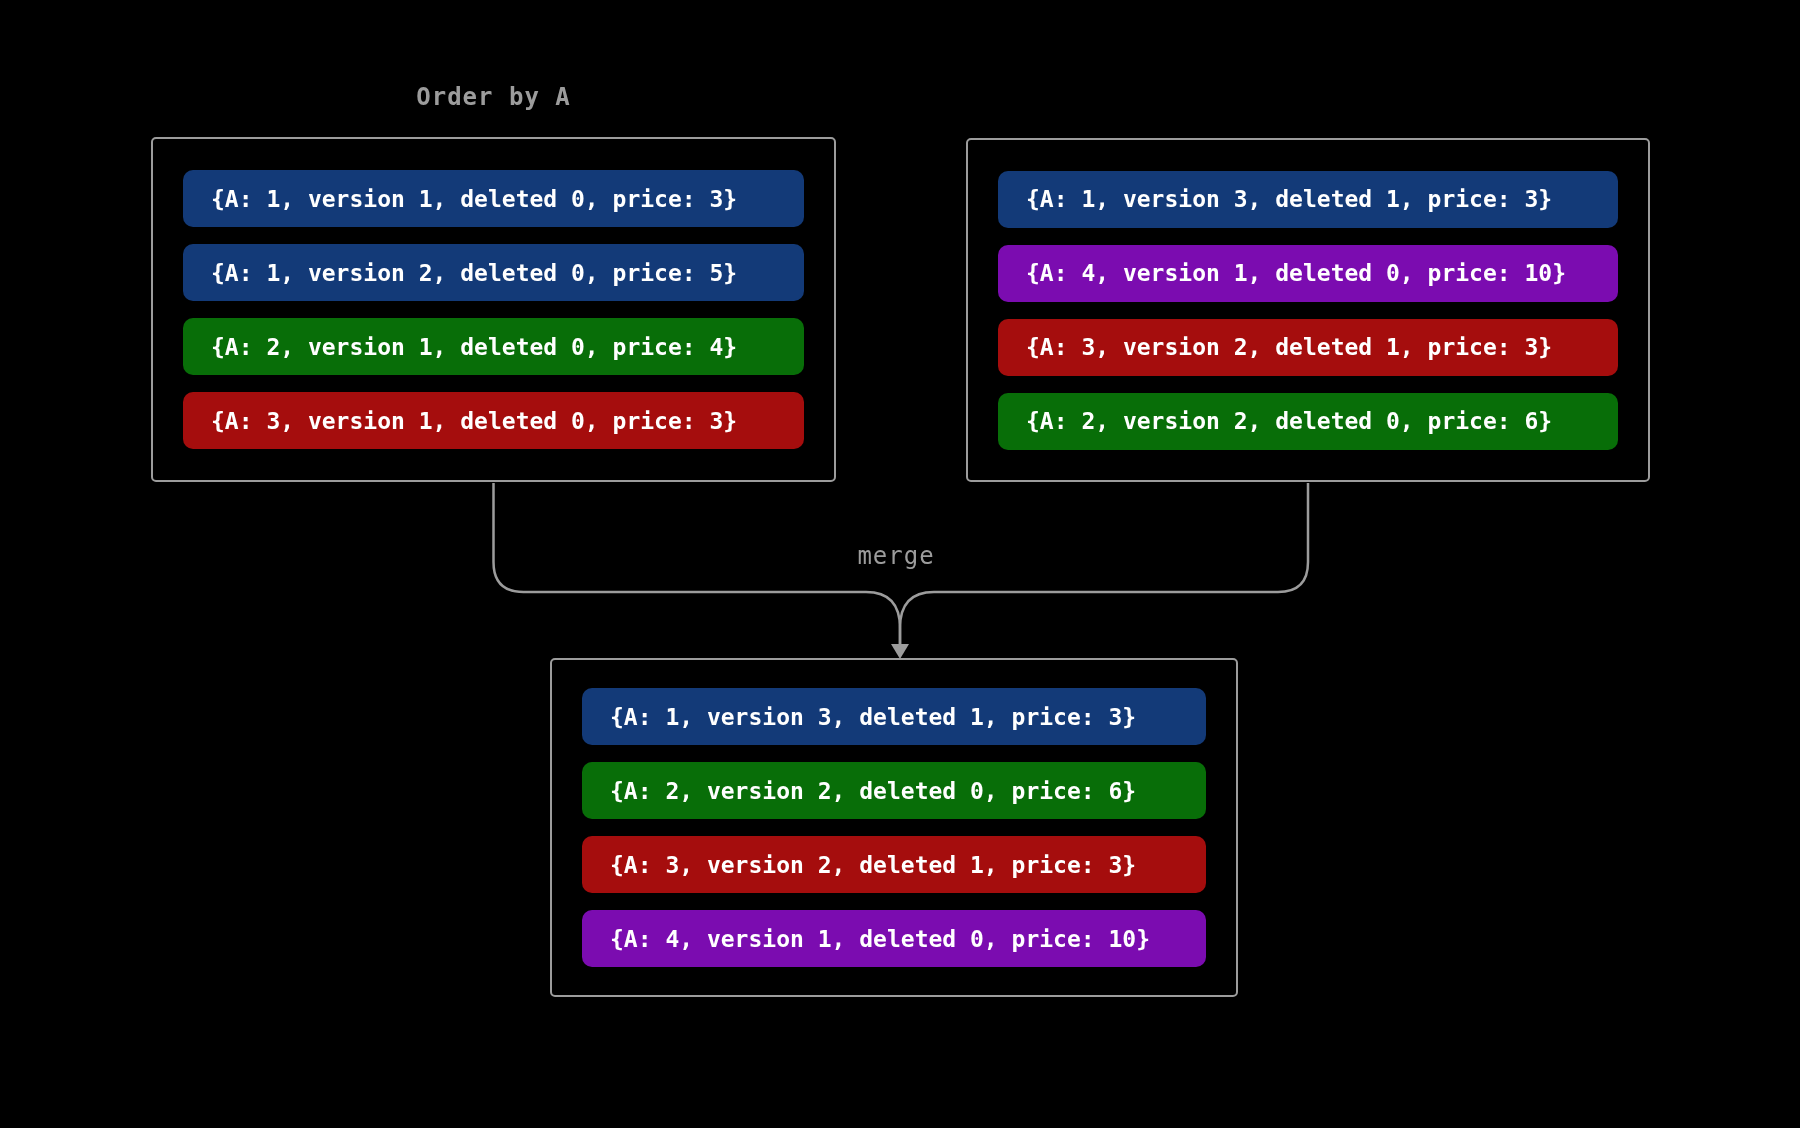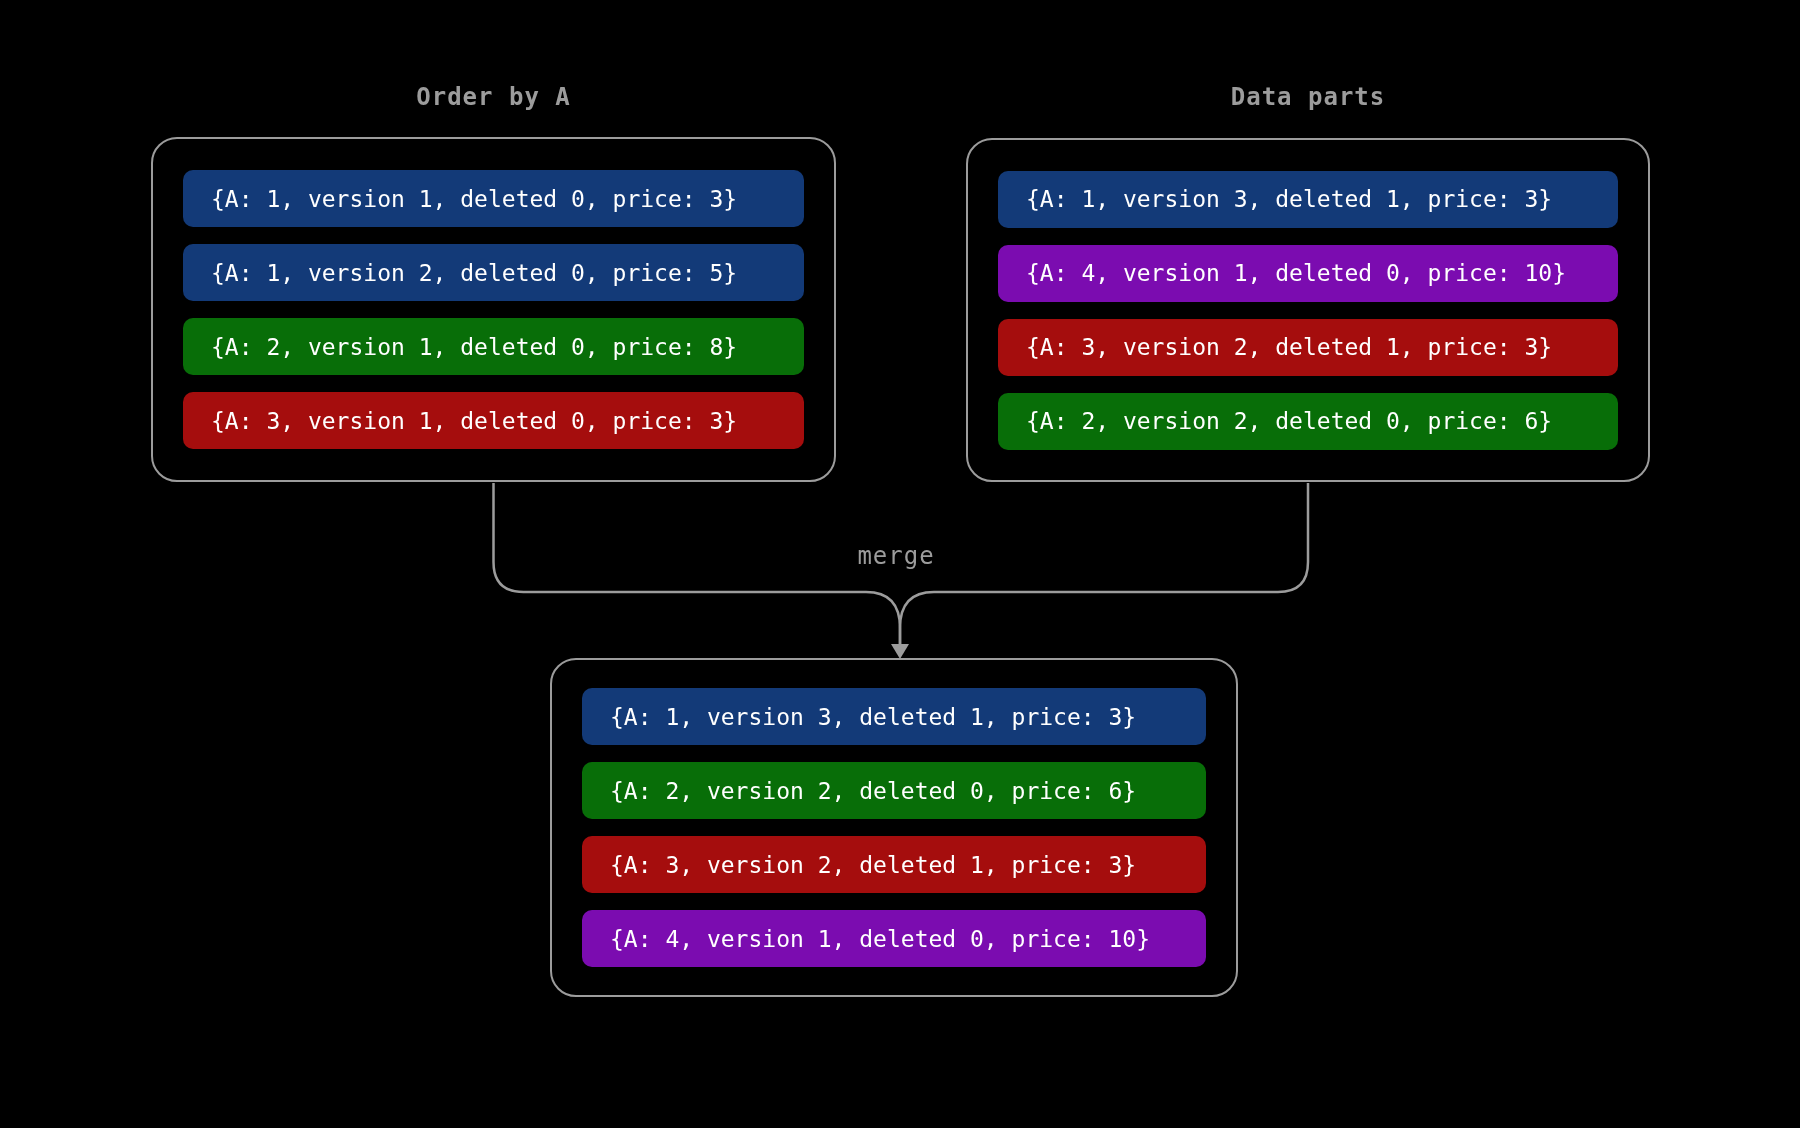--- a/index.html
+++ b/index.html
@@ -6,25 +6,26 @@
   .canvas{
     position:relative;
     width:1800px;height:1128px;
     background:var(--background,#000000);
     font-family:"DejaVu Sans Mono","Liberation Mono",monospace;
     overflow:hidden;
   }
   .panel{
     position:absolute;
     border:2.5px solid var(--line_gray,#9c9c9c);
-    border-radius:26px;
+    border-radius:5px;
     box-sizing:border-box;
     display:flex;flex-direction:column;justify-content:center;
     gap:17px;
     padding:0 30px;
+    font-weight:bold;
   }
   .panel-title{
     position:absolute;
     text-align:center;
     font-size:24px;
     font-weight:bold;
     color:var(--line_gray,#9c9c9c);
     letter-spacing:1px;
   }
   .row{
@@ -52,26 +53,25 @@
   svg.connectors path{fill:none;stroke:var(--line_gray,#9c9c9c);stroke-width:2.5;}
   svg.connectors polygon{fill:var(--line_gray,#9c9c9c);stroke:none;}
 </style>
 </head>
 <body>
 
 <div class="canvas">
 
   <div class="panel-title" style="left:151px;top:83px;width:685px;">Order by A</div>
 
-  <div class="panel-title" style="left:966px;top:83px;width:684px;">Data parts</div>
 
   <div class="panel" style="left:151px;top:137px;width:685px;height:345px;">
     <div class="row blue">{A: 1, version 1, deleted 0, price: 3}</div>
     <div class="row blue">{A: 1, version 2, deleted 0, price: 5}</div>
-    <div class="row green">{A: 2, version 1, deleted 0, price: 8}</div>
+    <div class="row green">{A: 2, version 1, deleted 0, price: 4}</div>
     <div class="row red">{A: 3, version 1, deleted 0, price: 3}</div>
   </div>
 
   <div class="panel" style="left:966px;top:138px;width:684px;height:344px;">
     <div class="row blue">{A: 1, version 3, deleted 1, price: 3}</div>
     <div class="row purple">{A: 4, version 1, deleted 0, price: 10}</div>
     <div class="row red">{A: 3, version 2, deleted 1, price: 3}</div>
     <div class="row green">{A: 2, version 2, deleted 0, price: 6}</div>
   </div>
 

